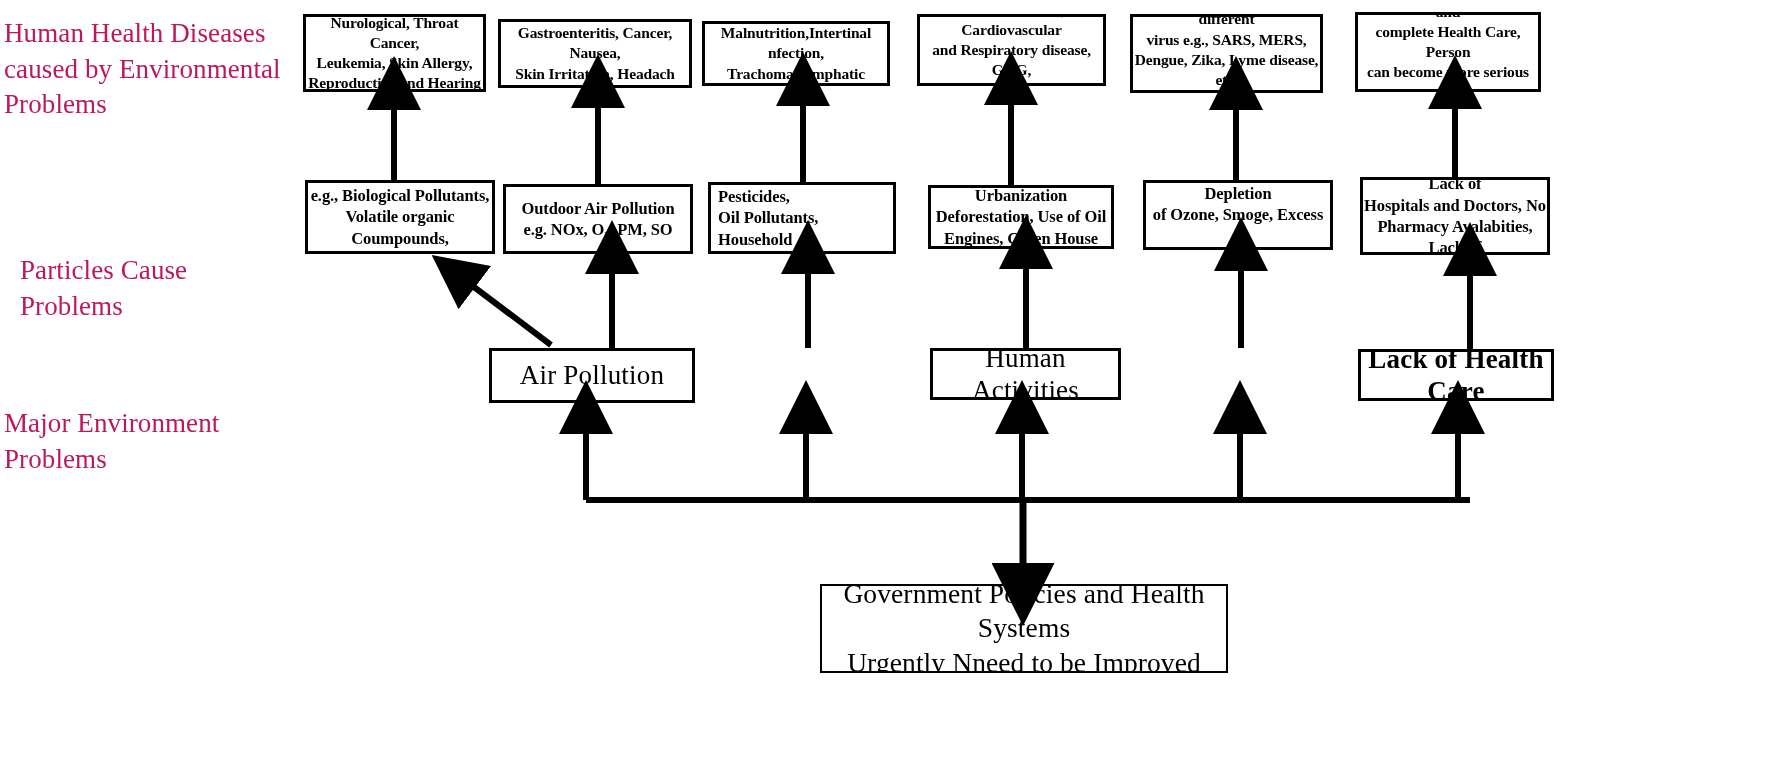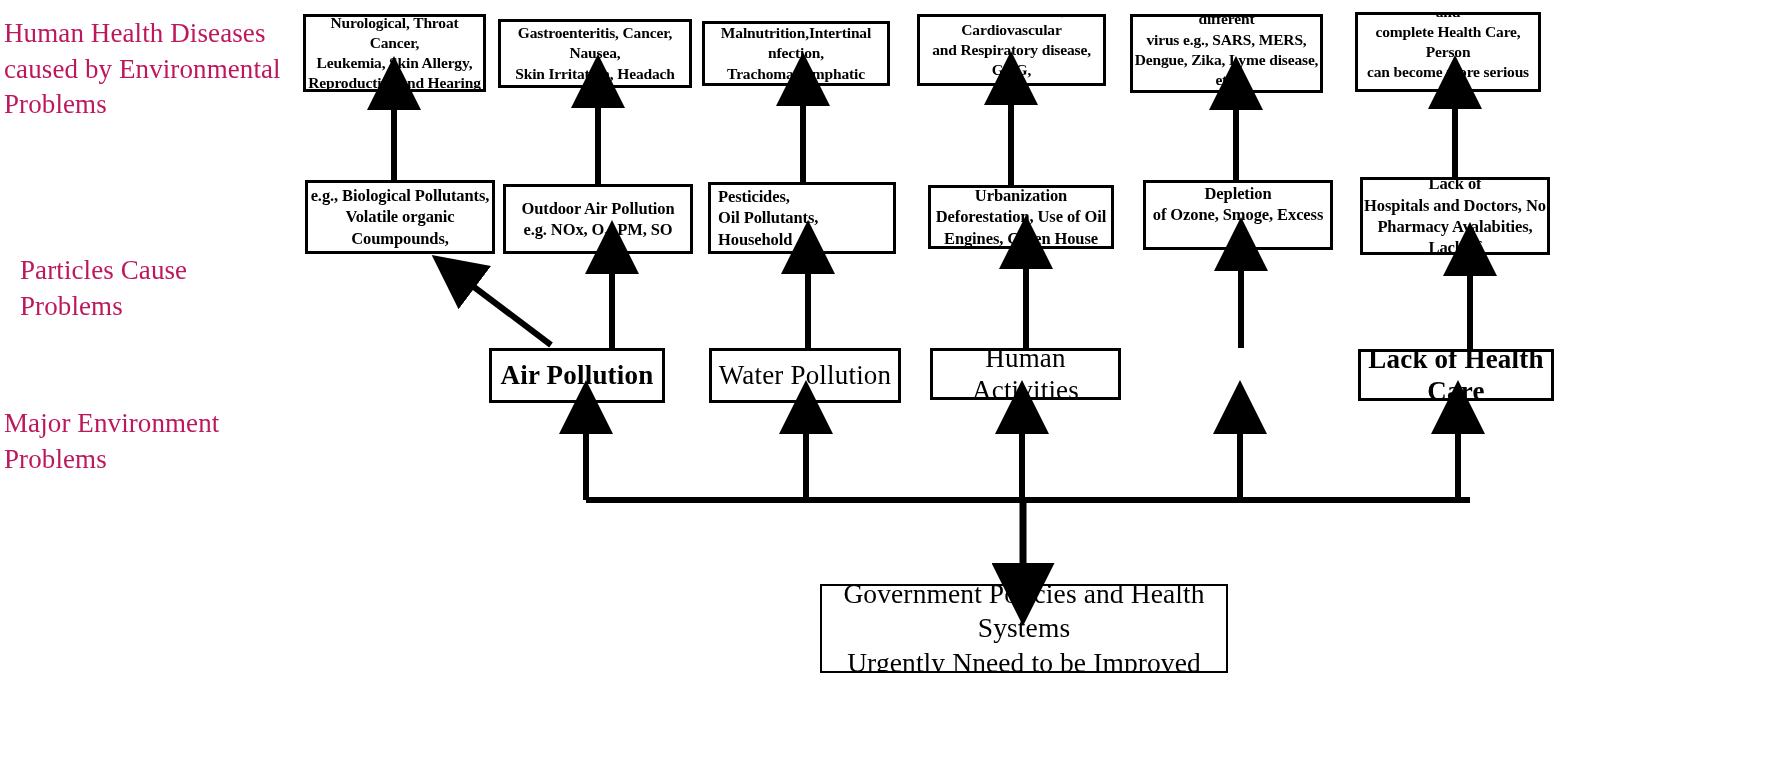--- a/index.html
+++ b/index.html
@@ -165,27 +165,24 @@
 Green House gases, etc.</span>
   </div>
 
   <div class="node node-mid" style="left:1360px; top:177px; width:190px; height:78px;">
     <span class="txt">No Health Covarage, Lack of
 Hospitals and Doctors, No
 Pharmacy Avalabities, Lack of
 Advance technology</span>
   </div>
 
-  <div class="node node-main" style="left:489px; top:348px; width:176px; height:55px;font-weight:bold;">
+  <div class="node node-main" style="left:489px; top:348px; width:206px; height:55px;">
     <span class="txt">Air Pollution</span>
   </div>
 
-  <div class="node node-main" style="left:709px; top:348px; width:192px; height:55px;">
-    <span class="txt">Water Pollution</span>
-  </div>
 
   <div class="node node-main" style="left:930px; top:348px; width:191px; height:52px;">
     <span class="txt">Human Activities</span>
   </div>
 
 
   <div class="node node-main" style="left:1358px; top:349px; width:196px; height:52px;font-weight:bold;">
     <span class="txt">Lack of Health Care</span>
   </div>
 

